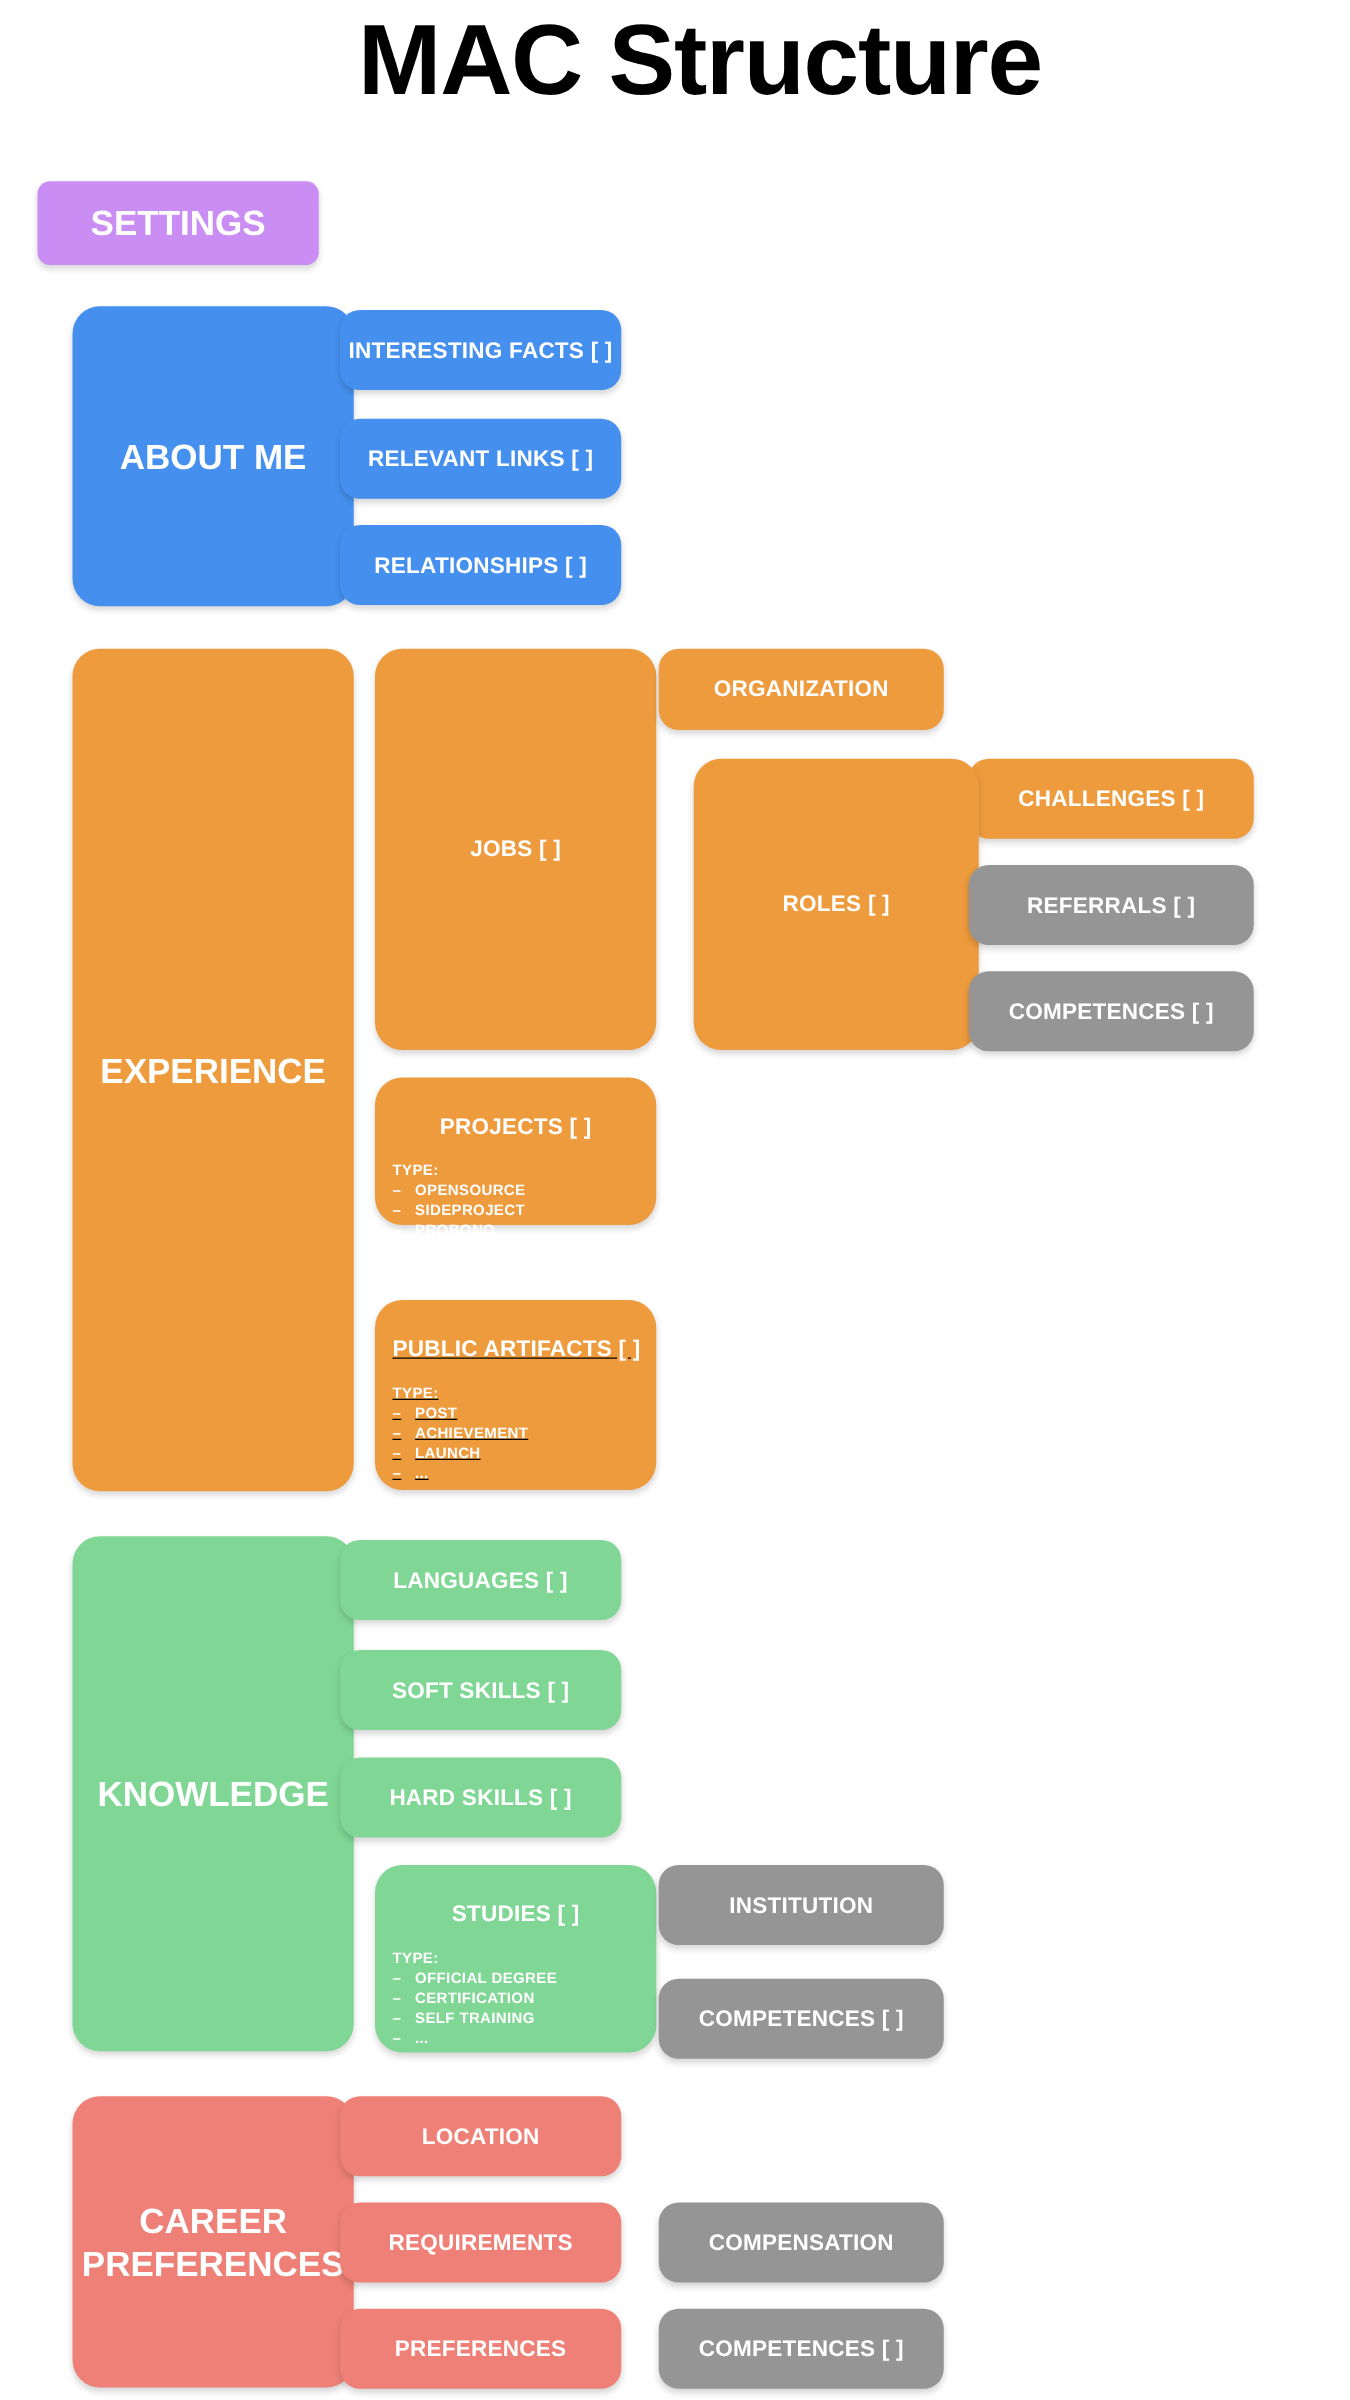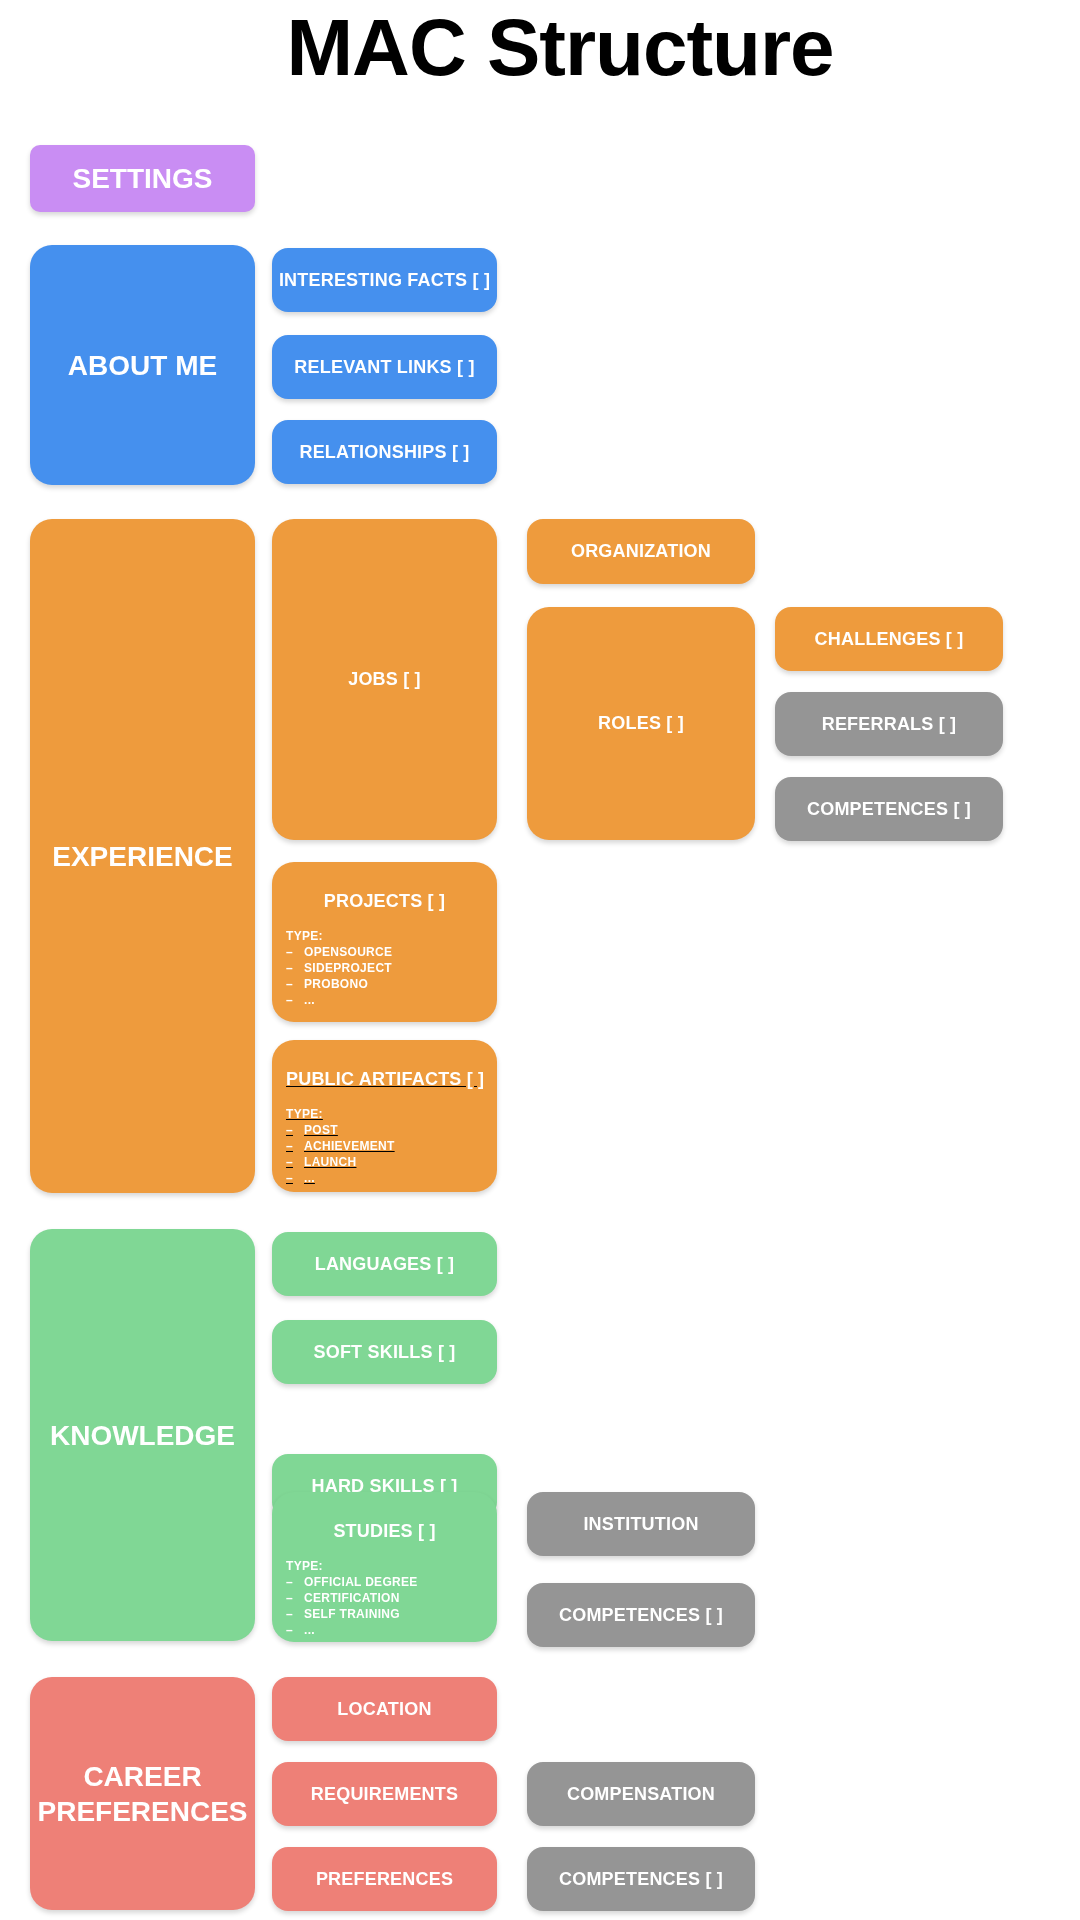--- a/index.html
+++ b/index.html
@@ -9,21 +9,21 @@
     position:absolute;top:2px;left:0;width:100%;
     text-align:center;font-size:80px;font-weight:bold;color:#000;
     letter-spacing:-1px;line-height:1.15;margin-left:20px;
   }
   .box{
     position:absolute;box-sizing:border-box;
     display:flex;align-items:center;justify-content:center;
     border-radius:16px;
     box-shadow:0 3px 5px rgba(0,0,0,0.16);
   }
-  .box.big{border-radius:22px;}
+  .box.big{border-radius:22px;margin-left:28px;}
   .c-purple{background:var(--c-purple);}
   .c-blue{background:var(--c-blue);}
   .c-orange{background:var(--c-orange);}
   .c-green{background:var(--c-green);}
   .c-salmon{background:var(--c-salmon);}
   .c-gray{background:var(--c-gray);}
   .lbl-root{
     font-weight:bold;font-size:28px;color:#fff;
     text-align:center;line-height:1.25;padding:0 10px;
   }
@@ -80,21 +80,21 @@
   <div class="box big c-orange" style="left:527px;top:607px;width:228px;height:233px;">
     <span class="lbl-sub">ROLES [ ]</span>
   </div>
   <div class="box c-gray" style="left:775px;top:692px;width:228px;height:64px;">
     <span class="lbl-sub">REFERRALS [ ]</span>
   </div>
   <div class="box c-gray" style="left:775px;top:777px;width:228px;height:64px;">
     <span class="lbl-sub">COMPETENCES [ ]</span>
   </div>
 
-  <div class="box big c-orange listbox" style="left:272px;top:862px;width:225px;height:160px;">
+  <div class="box big c-orange listbox" style="left:272px;top:862px;width:225px;height:118px;">
     <span class="lbl-sub">PROJECTS [ ]</span>
     <div class="typelist">
       <div class="typehead">TYPE:</div>
       <div class="typeitem">
         <span class="dash">–</span>
         <span>OPENSOURCE</span>
       </div>
       <div class="typeitem">
         <span class="dash">–</span>
         <span>SIDEPROJECT</span>
@@ -135,21 +135,21 @@
 
   <div class="box big c-green" style="left:30px;top:1229px;width:225px;height:412px;">
     <span class="lbl-root">KNOWLEDGE</span>
   </div>
   <div class="box c-green" style="left:272px;top:1232px;width:225px;height:64px;">
     <span class="lbl-sub">LANGUAGES [ ]</span>
   </div>
   <div class="box c-green" style="left:272px;top:1320px;width:225px;height:64px;">
     <span class="lbl-sub">SOFT SKILLS [ ]</span>
   </div>
-  <div class="box c-green" style="left:272px;top:1406px;width:225px;height:64px;margin-top:48px;">
+  <div class="box c-green" style="left:272px;top:1406px;width:225px;height:64px;">
     <span class="lbl-sub">HARD SKILLS [ ]</span>
   </div>
 
   <div class="box big c-green listbox" style="left:272px;top:1492px;width:225px;height:150px;">
     <span class="lbl-sub">STUDIES [ ]</span>
     <div class="typelist">
       <div class="typehead">TYPE:</div>
       <div class="typeitem">
         <span class="dash">–</span>
         <span>OFFICIAL DEGREE</span>

